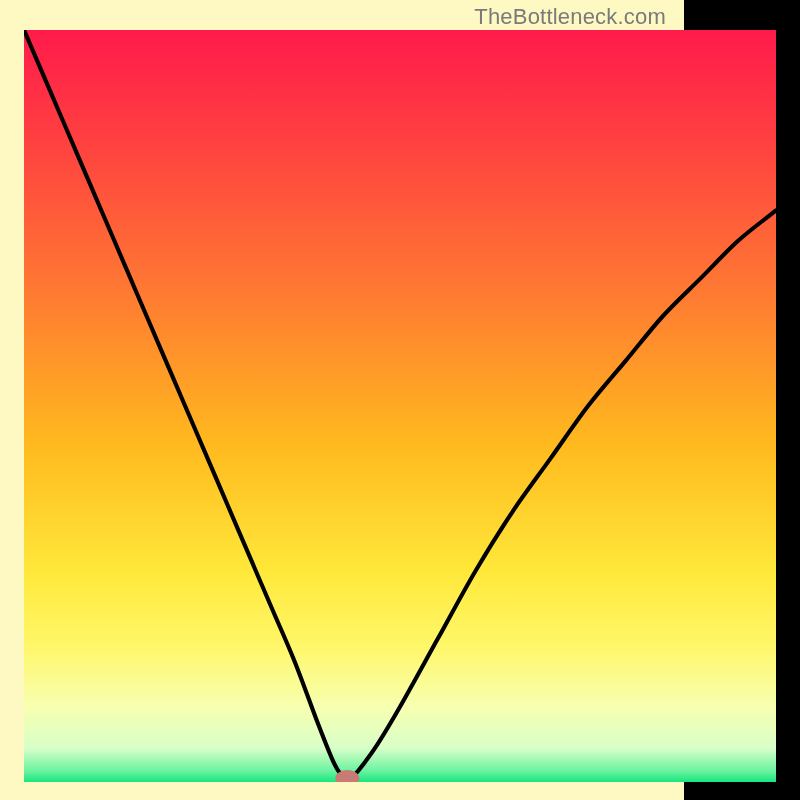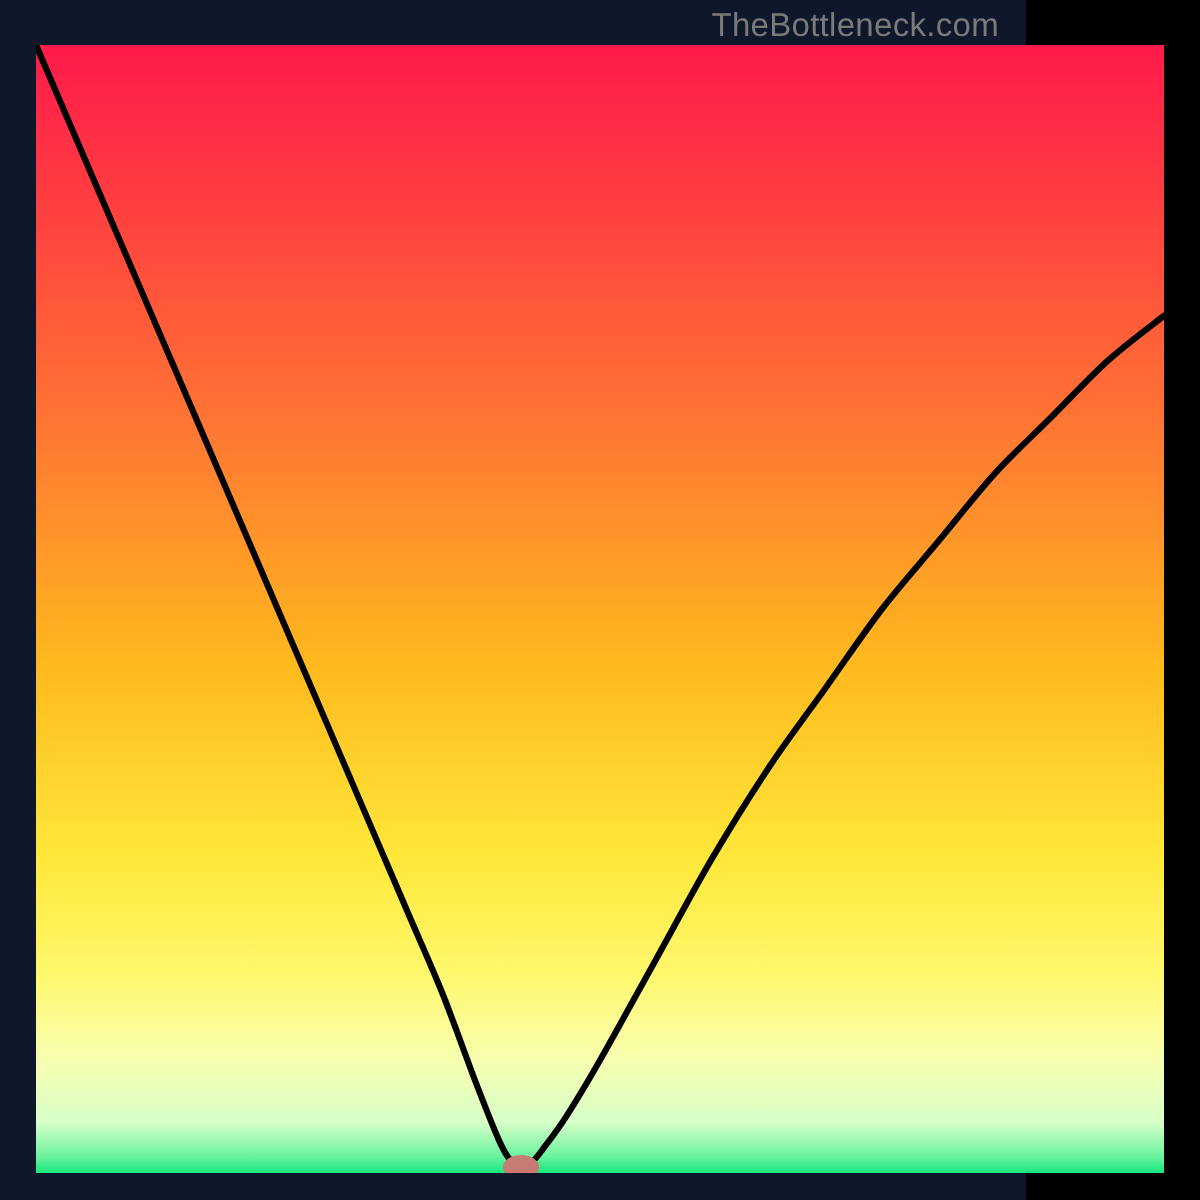--- a/index.html
+++ b/index.html
@@ -8,21 +8,21 @@
     background: #000;
     width: 800px;
     height: 800px;
     overflow: hidden;
     font-family: Arial, Helvetica, sans-serif;
   }
   .frame {
     position: relative;
     width: 684px;
     height: 800px;
-    background: #0f172a;
+    background: #fef9c3;
   }
   .watermark {
     position: absolute;
     top: 4px;
     right: 18px;
     color: #7a7a7a;
     font-size: 22px;
     font-weight: 500;
     letter-spacing: 0.2px;
     user-select: none;

